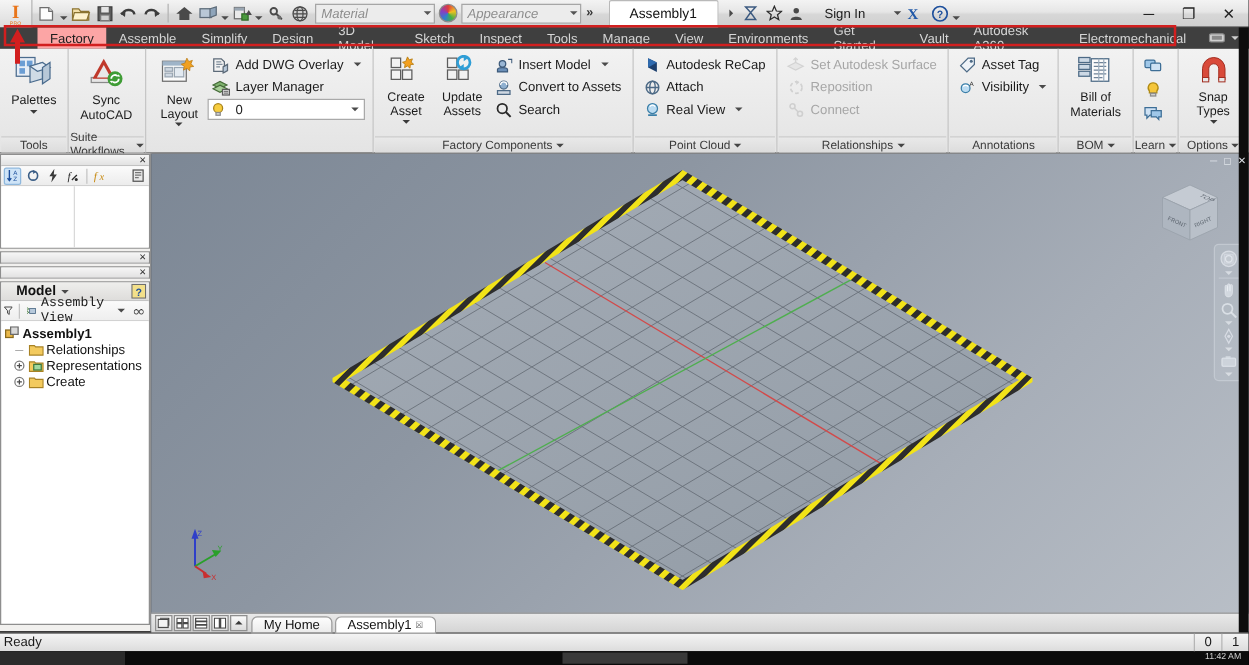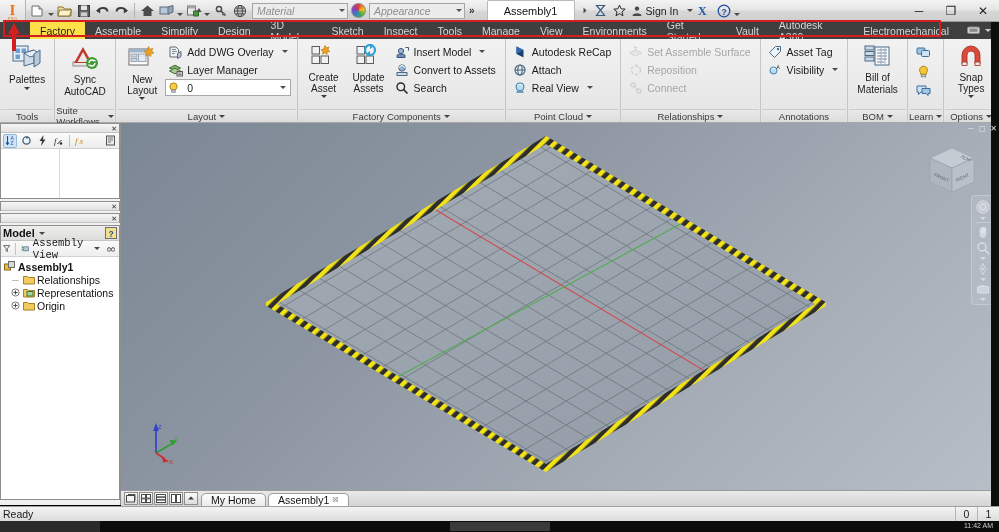--- a/index.html
+++ b/index.html
@@ -47,38 +47,38 @@
     display:flex; align-items:center; justify-content:center;
     font-size:11px; color:#111; border-radius:2px 2px 0 0;
   }
   .search-wrap{ display:flex; align-items:center; margin-left:4px;}
   .search-caret{ width:12px;height:18px;display:flex;align-items:center;justify-content:center;}
   .search-box{
     width:172px; height:17px; background:#fff; border:1px solid #a9a9a9;
     display:flex; align-items:center; padding:0 3px; color:#8e8e8e; font-size:10.5px;
   }
   .tb-icon{ width:19px;height:19px;display:flex;align-items:center;justify-content:center;}
-  .signin{ display:flex;align-items:center;gap:3px;font-size:10.5px;color:#1a1a1a; padding:0 2px;}
+  .signin{ display:flex;align-items:center;gap:17px;font-size:10.5px;color:#1a1a1a; padding:0 2px;}
   .win-ctrls{ position:absolute; right:0; top:0; height:22px; display:flex; align-items:center;}
   .win-btn{ width:32px;height:22px;display:flex;align-items:center;justify-content:center;font-size:12px;color:#222;}
 
   
   .annot-rect{
     position:absolute; left:3px; top:20px; width:938px; height:17px;
     border:2px solid #d21f1f; pointer-events:none; z-index:40;
   }
   .annot-arrow{ position:absolute; left:5px; top:22px; z-index:41;}
 
   
   .ribbon-tabs{
     position:absolute; left:0; top:22px; width:999px; height:17px;
     background:#3f3f3f; display:flex; align-items:stretch; padding-left:30px;
   }
   .rtab{ padding:0 10px; display:flex; align-items:center; font-size:10.5px; color:#d6d6d6; }
-  .rtab.active{ background:#fde047; color:#1c1c1c; }
+  .rtab.active{ background:#fca5a5; color:#1c1c1c; }
   .rtab-icon{ display:flex;align-items:center; gap:4px; padding:0 8px;}
 
   
   .ribbon{
     position:absolute; left:0; top:39px; width:999px; height:84px;
     background:linear-gradient(to bottom,#f2f2f2,#e4e4e4);
     border-bottom:1px solid #a8a8a8; display:flex; align-items:stretch;
   }
   .panel{ position:relative; display:flex; flex-direction:column; border-right:1px solid #c6c6c6; padding:0 1px;}
   .panel-body{ flex:1; display:flex; align-items:flex-start; padding:3px 3px 0 3px; gap:1px;}
@@ -121,21 +121,21 @@
   .pane-toolbar{ height:16px; background:linear-gradient(to bottom,#fbfbfb,#ececec);
     display:flex; align-items:center; gap:2px; padding:0 2px; border-bottom:1px solid #d0d0d0;}
   .ptb{ width:14px;height:14px;display:flex;align-items:center;justify-content:center;border:1px solid transparent;border-radius:2px;}
   .ptb.sel{ background:#cfe4f7;border-color:#8fb8dd;}
   .vsep{ width:1px;height:12px;background:#c3c3c3;margin:0 2px;}
 
   .model-header{
     height:15px; background:linear-gradient(to bottom,#eeeeec,#dedddb);
     display:flex;align-items:center; padding:0 2px; border-bottom:1px solid #c4c4c4;
   }
-  .model-header .t{ font-weight:bold; font-size:11px; color:#111; margin-left:0;}
+  .model-header .t{ font-weight:bold; font-size:11px; color:#111; margin-left:10px;}
   .browser-bar{ height:16px; display:flex;align-items:center;gap:3px;padding:0 2px;
      background:linear-gradient(to bottom,#fafafa,#eeeeee); border-bottom:1px solid #d2d2d2;}
   .browser-bar .t{ font-size:10.5px; color:#1a1a1a;font-family:Liberation Mono, monospace;}
   .tree{ padding:3px 0 0 2px; background:#fff; }
   .trow{ display:flex; align-items:center; gap:2px; height:13px; font-size:10.5px; color:#111; white-space:nowrap;}
   .trow.root{ font-weight:bold;}
   .texp{ width:9px;height:9px;display:flex;align-items:center;justify-content:center;font-size:8px;color:#444;}
   .tline{ width:9px; display:flex; align-items:center; justify-content:center; color:#999; font-size:9px;}
 
   
@@ -456,24 +456,20 @@
             <div class="layer-combo">
               <svg width="13" height="13" viewBox="0 0 13 13">
                 <circle cx="6.5" cy="5.5" r="3.6" fill="#f7cd3f" stroke="#a8831a"></circle>
                 <rect x="4.8" y="9" width="3.4" height="2.2" fill="#d8d8d8" stroke="#8a8a8a"></rect>
               </svg>
               <span class="lname">0</span>
               <span class="caret" style="margin-right:3px"></span>
             </div>
           </div>
         </div>
-        <div class="panel-title">
-          <span>Layout</span>
-          <span class="caret"></span>
-        </div>
       </div>
       <div class="panel">
         <div class="panel-body">
           <div class="big-btn">
             <span><svg width="30" height="26" viewBox="0 0 30 26">
                 <rect x="3" y="2.5" width="7.5" height="7.5" fill="#f2f2f2" stroke="#5c5c5c"></rect>
                 <rect x="3" y="12" width="7.5" height="7.5" fill="#f2f2f2" stroke="#5c5c5c"></rect>
                 <rect x="12" y="12" width="7.5" height="7.5" fill="#f2f2f2" stroke="#5c5c5c"></rect>
                 <path d="M16 1.5l1.3 2.4 2.6-.8-1 2.5 2 1.8-2.7.4-.2 2.7-2-1.7-2.4 1.3.5-2.7-2.1-1.6 2.6-.7z" fill="#f3a01f" stroke="#b77d10" stroke-width="0.7"></path>
               </svg></span>
@@ -573,21 +569,21 @@
         <div class="panel-body">
           <div class="small-col">
             <div class="small-btn disabled">
               <span style="width: 15px; height: 14px; display: flex; align-items: center; justify-content: center; opacity: 0.45; filter: grayscale(1);">
                 <svg width="15" height="14" viewBox="0 0 15 14">
                   <path d="M1.5 8l6-3 6 3-6 3z" fill="#dcdcdc" stroke="#b0b0b0"></path>
                   <path d="M7.5 5V1.5" stroke="#b0b0b0" stroke-width="1.2"></path>
                   <path d="M5.8 3l1.7-1.7L9.2 3" fill="none" stroke="#b0b0b0"></path>
                 </svg>
               </span>
-              <span class="lbl">Set Assemble Surface</span>
+              <span class="lbl">Set Autodesk Surface</span>
             </div>
             <div class="small-btn disabled">
               <span style="width: 15px; height: 14px; display: flex; align-items: center; justify-content: center; opacity: 0.45; filter: grayscale(1);">
                 <svg width="14" height="14" viewBox="0 0 14 14">
                   <circle cx="7" cy="7" r="4.6" fill="none" stroke="#b0b0b0" stroke-width="1.4" stroke-dasharray="3 2"></circle>
                   <path d="M7 1l2.4 2-2.4 2z" fill="#b0b0b0"></path>
                 </svg>
               </span>
               <span class="lbl">Reposition</span>
             </div>
@@ -835,21 +831,21 @@
               <svg width="9" height="9" viewBox="0 0 9 9">
                 <circle cx="4.5" cy="4.5" r="3.6" fill="#fff" stroke="#7a7a7a"></circle>
                 <path d="M2.5 4.5h4M4.5 2.5v4" stroke="#4a4a4a"></path>
               </svg>
             </span>
             <span style="display: flex; align-items: center; justify-content: center; width: 13px;">
               <svg width="12" height="10" viewBox="0 0 12 10">
                 <path d="M0.5 1.5h4l1 1h6v6.5h-11z" fill="#f3ca5e" stroke="#a88224"></path>
               </svg>
             </span>
-            <span>Origin</span>
+            <span>Create</span>
           </div>
         </div>
     </div>
   </div>
 
   <div class="viewport">
 
     <div class="vp-ctrls">
       <span>─</span>
       <span>◻</span>

